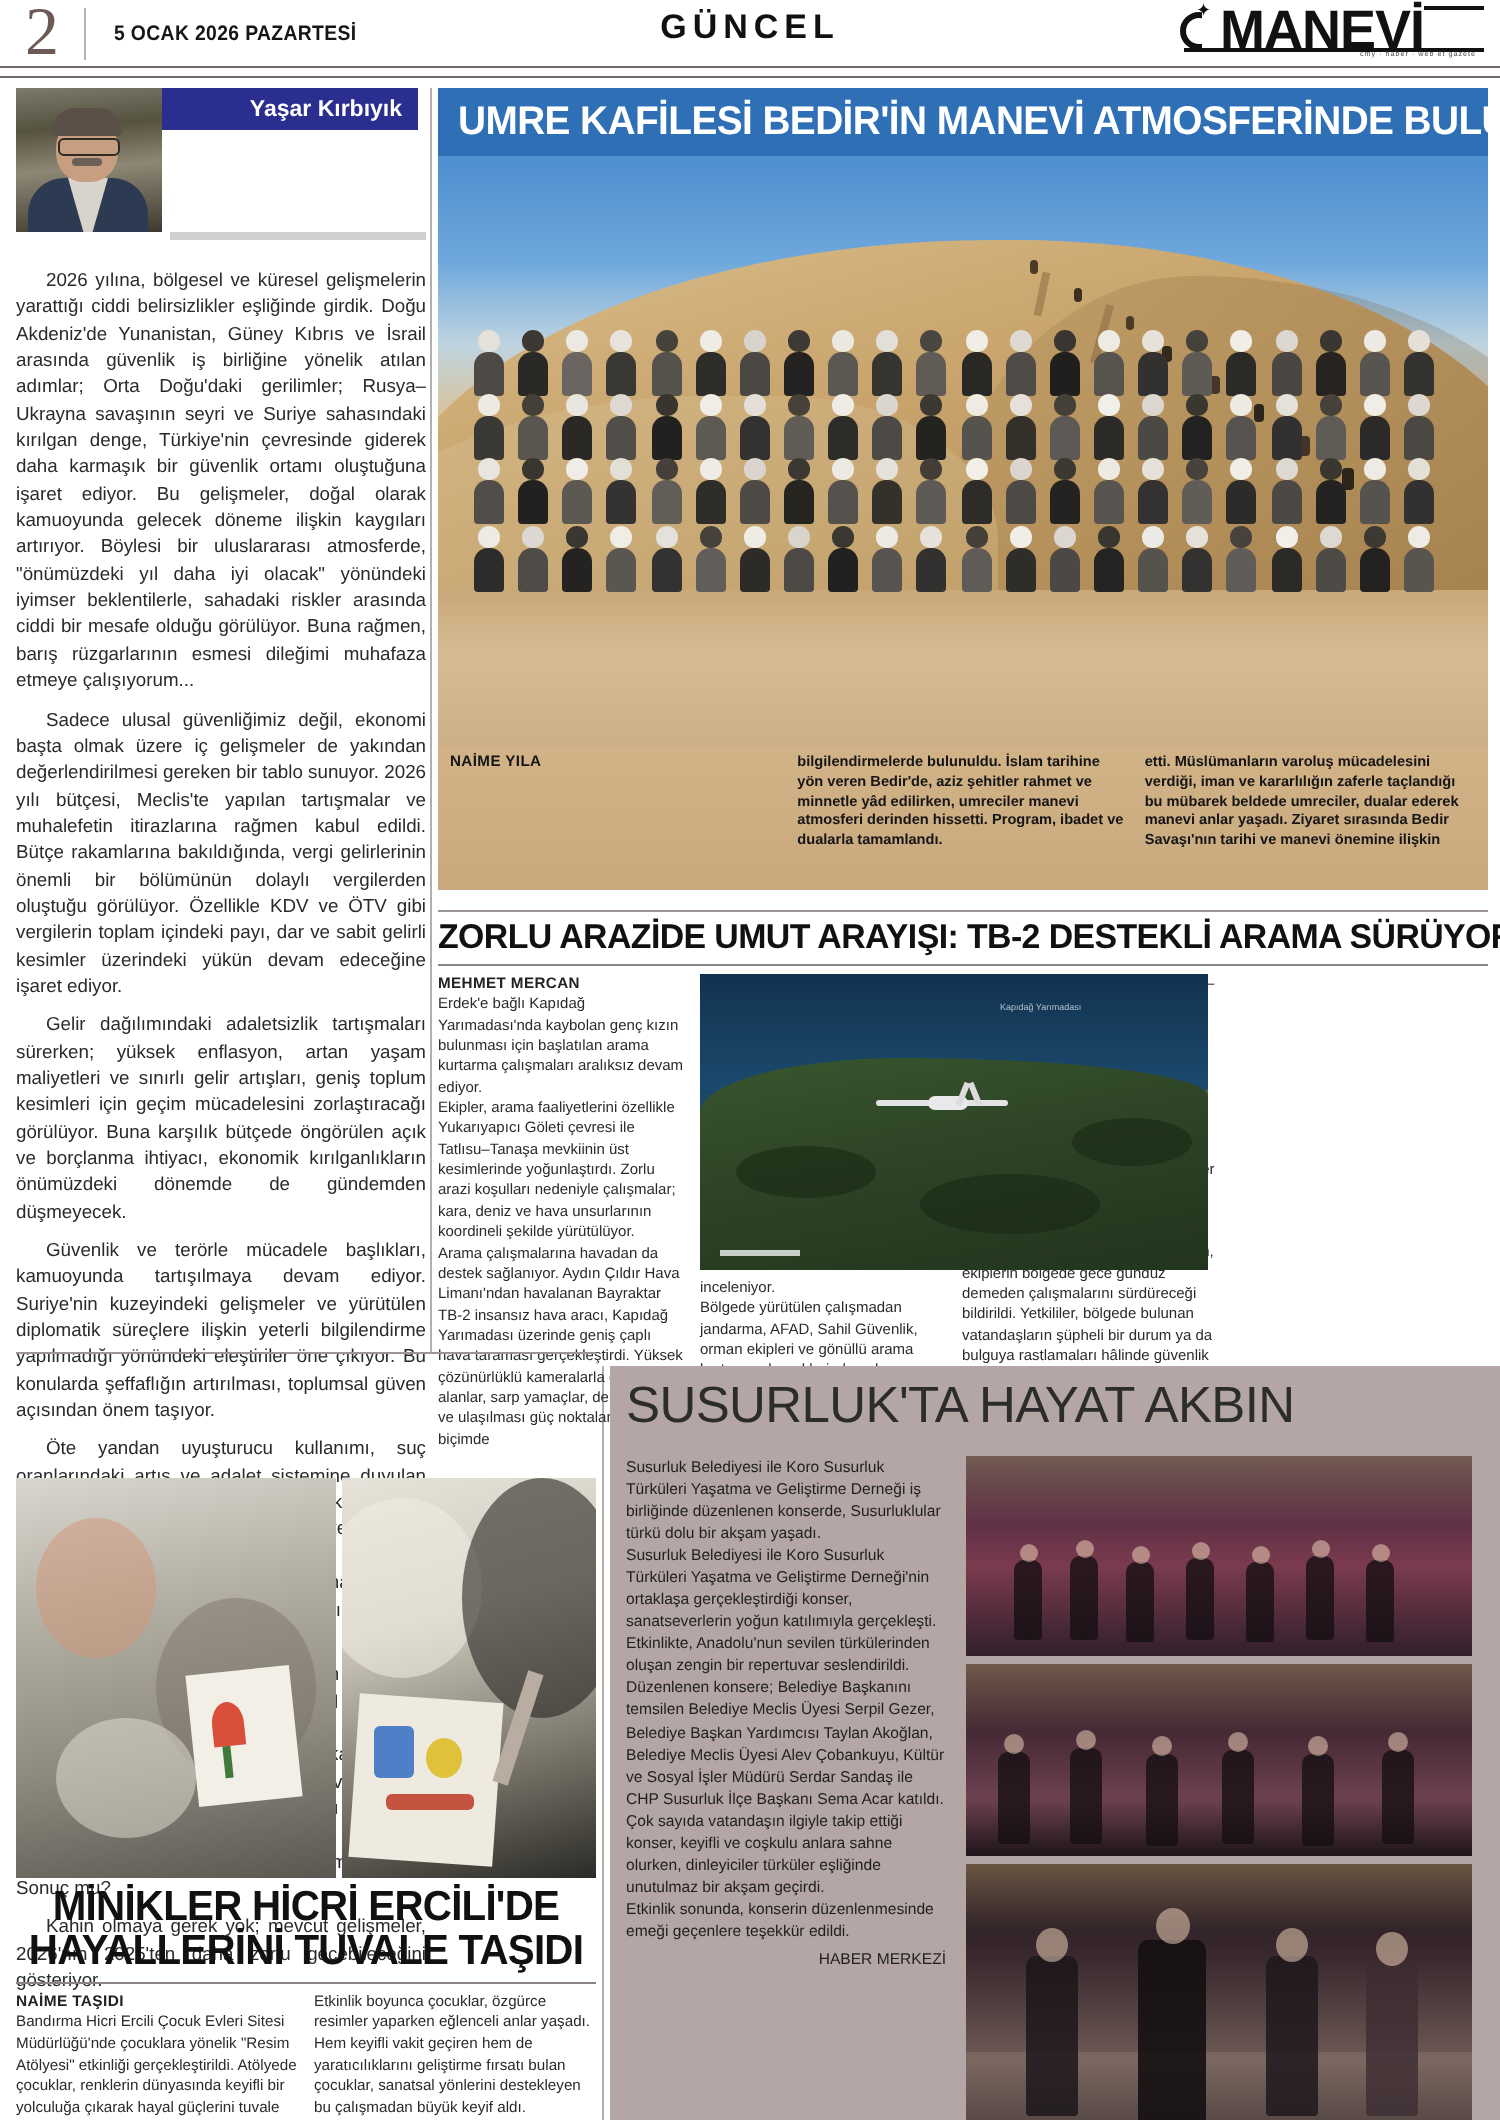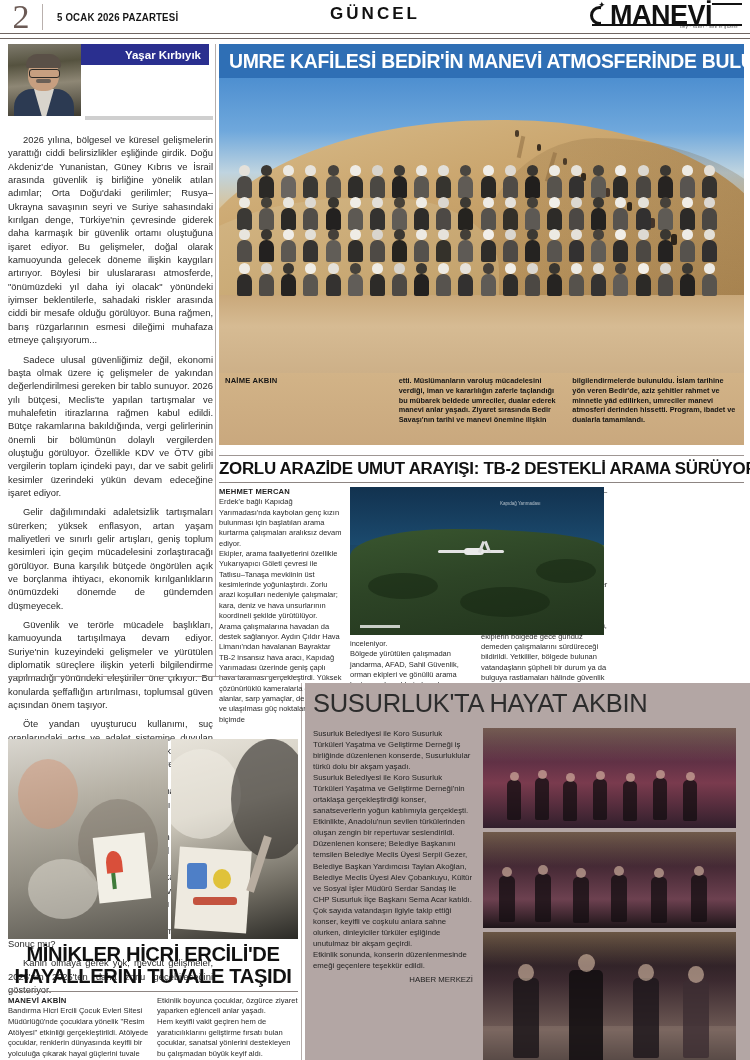--- a/index.html
+++ b/index.html
@@ -688,24 +688,24 @@
           <div class="person">
               <div class="h" style="background:#eeebe5;"></div>
               <div class="b" style="background:#58544e;"></div>
             </div>
         </div>
       </div>
     </div>
 
     <div class="umre-caption">
       <div class="ccol">
-        <div class="byline">NAİME AKBIN</div>
-      </div>
+        <div class="byline">NAİME YILA</div>
+      </div>
+      <div class="ccol">bilgilendirmelerde bulunuldu. İslam tarihine yön veren Bedir'de, aziz şehitler rahmet ve minnetle yâd edilirken, umreciler manevi atmosferi derinden hissetti. Program, ibadet ve dualarla tamamlandı.</div>
       <div class="ccol">etti. Müslümanların varoluş mücadelesini verdiği, iman ve kararlılığın zaferle taçlandığı bu mübarek beldede umreciler, dualar ederek manevi anlar yaşadı. Ziyaret sırasında Bedir Savaşı'nın tarihi ve manevi önemine ilişkin</div>
-      <div class="ccol">bilgilendirmelerde bulunuldu. İslam tarihine yön veren Bedir'de, aziz şehitler rahmet ve minnetle yâd edilirken, umreciler manevi atmosferi derinden hissetti. Program, ibadet ve dualarla tamamlandı.</div>
     </div>
   </div>
 
   <div class="tb2">
     <div class="tb2-rule-top"></div>
     <div class="tb2-headline">ZORLU ARAZİDE UMUT ARAYIŞI: TB-2 DESTEKLİ ARAMA SÜRÜYOR</div>
     <div class="tb2-hr"></div>
     <div class="tb2-cols">
       <div class="tb2-c">
         <div class="byline">MEHMET MERCAN</div>
@@ -761,25 +761,25 @@
         <div style="position:absolute;left:84px;top:96px;width:8px;height:58px;background:#b8ada0;transform:rotate(18deg);"></div>
       </div>
     </div>
     <div class="mini-head-bar">
       <div>MİNİKLER HİCRİ ERCİLİ'DE</div>
       <div>HAYALLERİNİ TUVALE TAŞIDI</div>
     </div>
     <div class="mini-hr"></div>
     <div class="mini-cols">
       <div class="mini-c">
-        <div class="byline">MANEVİ AKBİN</div>
+        <div class="byline">NAİME TAŞIDI</div>
         <p>Bandırma Hicri Ercili Çocuk Evleri Sitesi Müdürlüğü'nde çocuklara yönelik "Resim Atölyesi" etkinliği gerçekleştirildi. Atölyede çocuklar, renklerin dünyasında keyifli bir yolculuğa çıkarak hayal güçlerini tuvale yansıttı.</p>
       </div>
       <div class="mini-c">
-        <p style="white-space:pre-line;">Etkinlik boyunca çocuklar, özgürce ziyaret yaparken eğlenceli anlar yaşadı.
+        <p style="white-space:pre-line;">Etkinlik boyunca çocuklar, özgürce resimler yaparken eğlenceli anlar yaşadı.
 Hem keyifli vakit geçiren hem de yaratıcılıklarını geliştirme fırsatı bulan çocuklar, sanatsal yönlerini destekleyen bu çalışmadan büyük keyif aldı.</p>
       </div>
     </div>
   </div>
 
   <div class="anad">
     <div class="anad-h2">SUSURLUK'TA HAYAT AKBIN</div>
     <div class="anad-body">
       <div style="width:160px;">
         <div class="anad-text" style="white-space:pre-line;">Susurluk Belediyesi ile Koro Susurluk Türküleri Yaşatma ve Geliştirme Derneği iş birliğinde düzenlenen konserde, Susurluklular türkü dolu bir akşam yaşadı.

